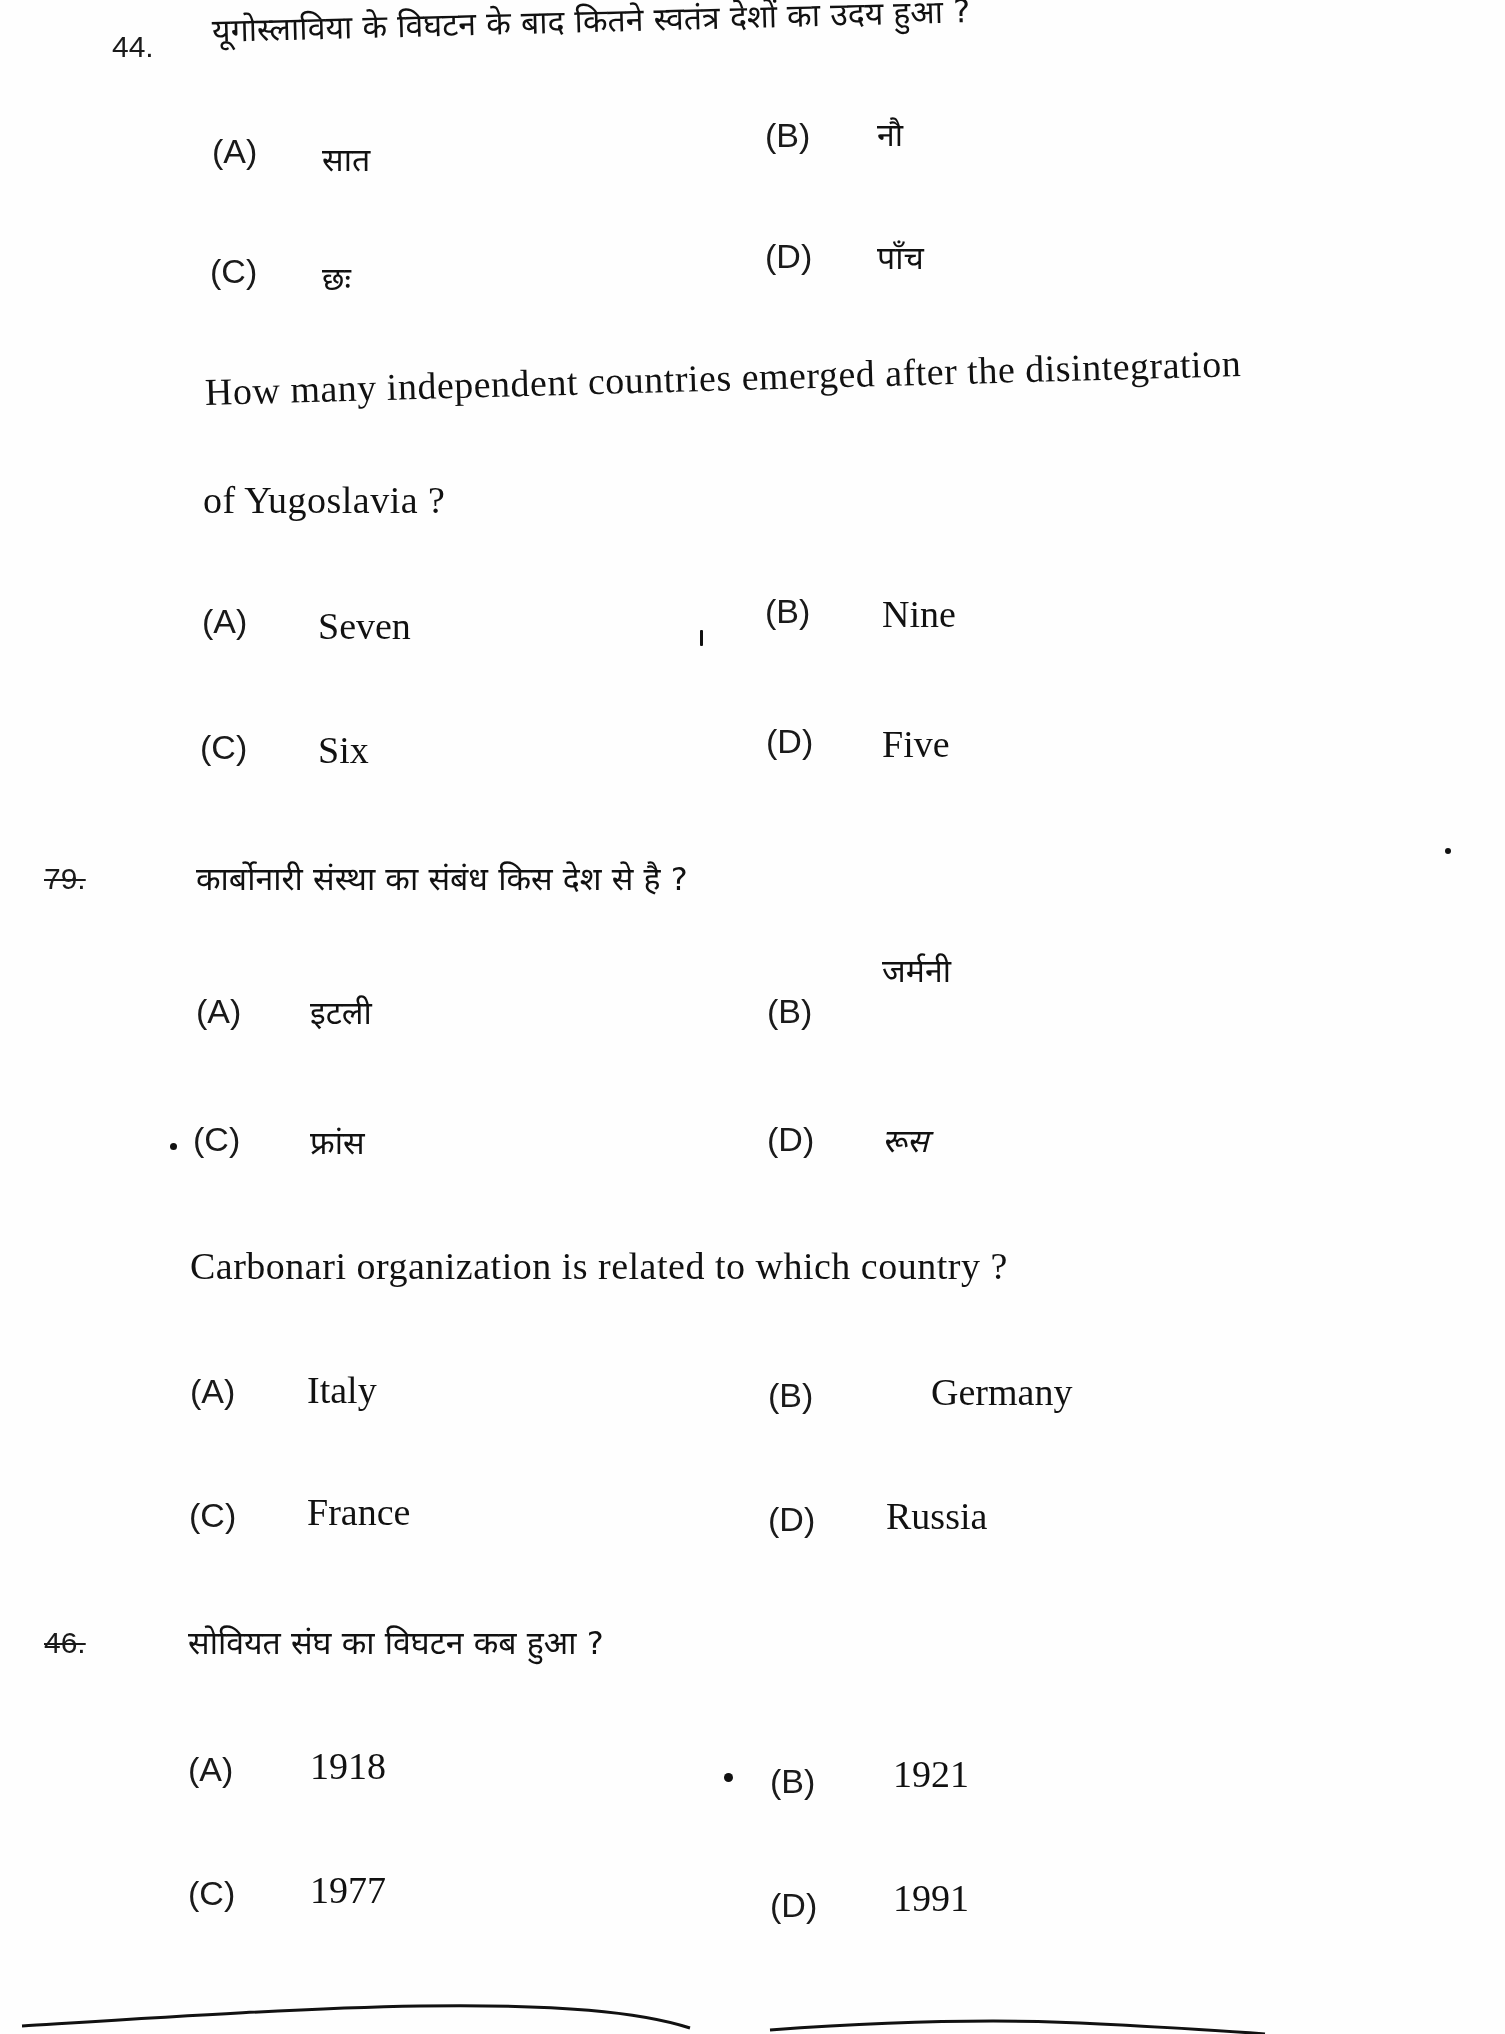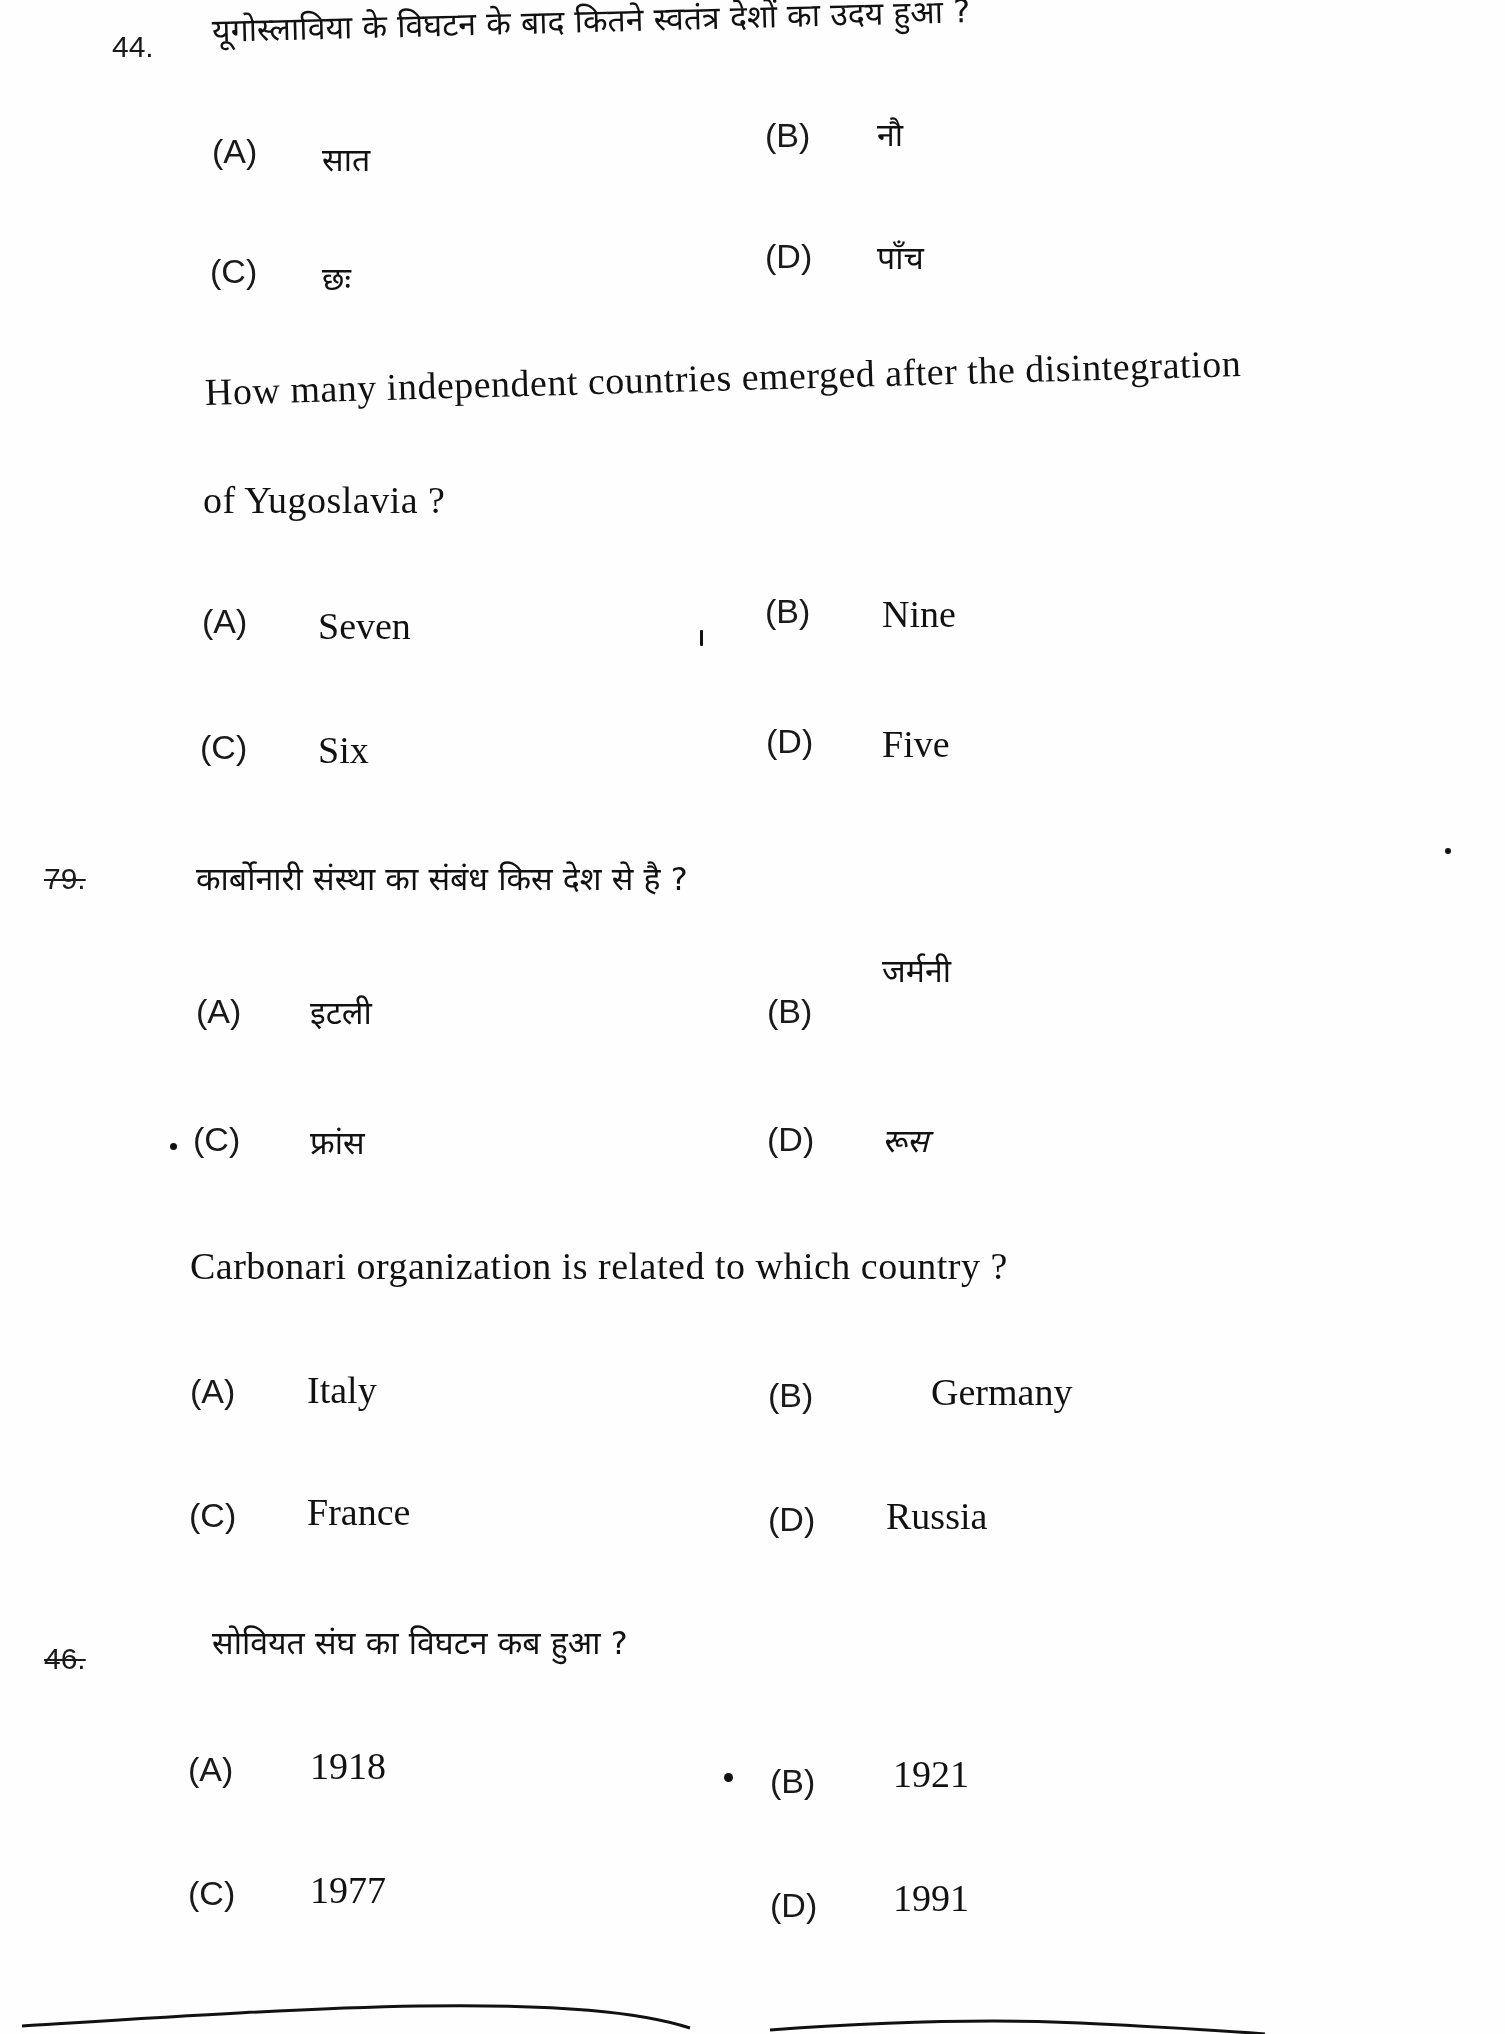--- a/index.html
+++ b/index.html
@@ -72,22 +72,22 @@
   <div class="abs opt-label" style="left:190px; top:1372px;">(A)</div>
   <div class="abs opt-text-en" style="left:307px; top:1368px;">Italy</div>
   <div class="abs opt-label" style="left:768px; top:1376px;">(B)</div>
   <div class="abs opt-text-en" style="left:931px; top:1370px;">Germany</div>
 
   <div class="abs opt-label" style="left:189px; top:1496px;">(C)</div>
   <div class="abs opt-text-en" style="left:307px; top:1490px;">France</div>
   <div class="abs opt-label" style="left:768px; top:1500px;">(D)</div>
   <div class="abs opt-text-en" style="left:886px; top:1494px;">Russia</div>
 
-  <div class="abs qnum struck" style="left:44px; top:1626px;margin-top:16px;">46.</div>
-  <div class="abs hindi" style="left:188px; top:1620px;margin-left:24px;">सोवियत संघ का विघटन कब हुआ ?</div>
+  <div class="abs qnum struck" style="left:44px; top:1626px;">46.</div>
+  <div class="abs hindi" style="left:188px; top:1620px;">सोवियत संघ का विघटन कब हुआ ?</div>
 
   <div class="abs opt-label" style="left:188px; top:1750px;">(A)</div>
   <div class="abs opt-text-en" style="left:310px; top:1744px;">1918</div>
   <div class="mark" style="left:724px; top:1773px; width:9px; height:9px;"></div>
   <div class="abs opt-label" style="left:770px; top:1762px;">(B)</div>
   <div class="abs opt-text-en" style="left:893px; top:1752px;">1921</div>
 
   <div class="abs opt-label" style="left:188px; top:1874px;">(C)</div>
   <div class="abs opt-text-en" style="left:310px; top:1868px;">1977</div>
   <div class="abs opt-label" style="left:770px; top:1886px;">(D)</div>

